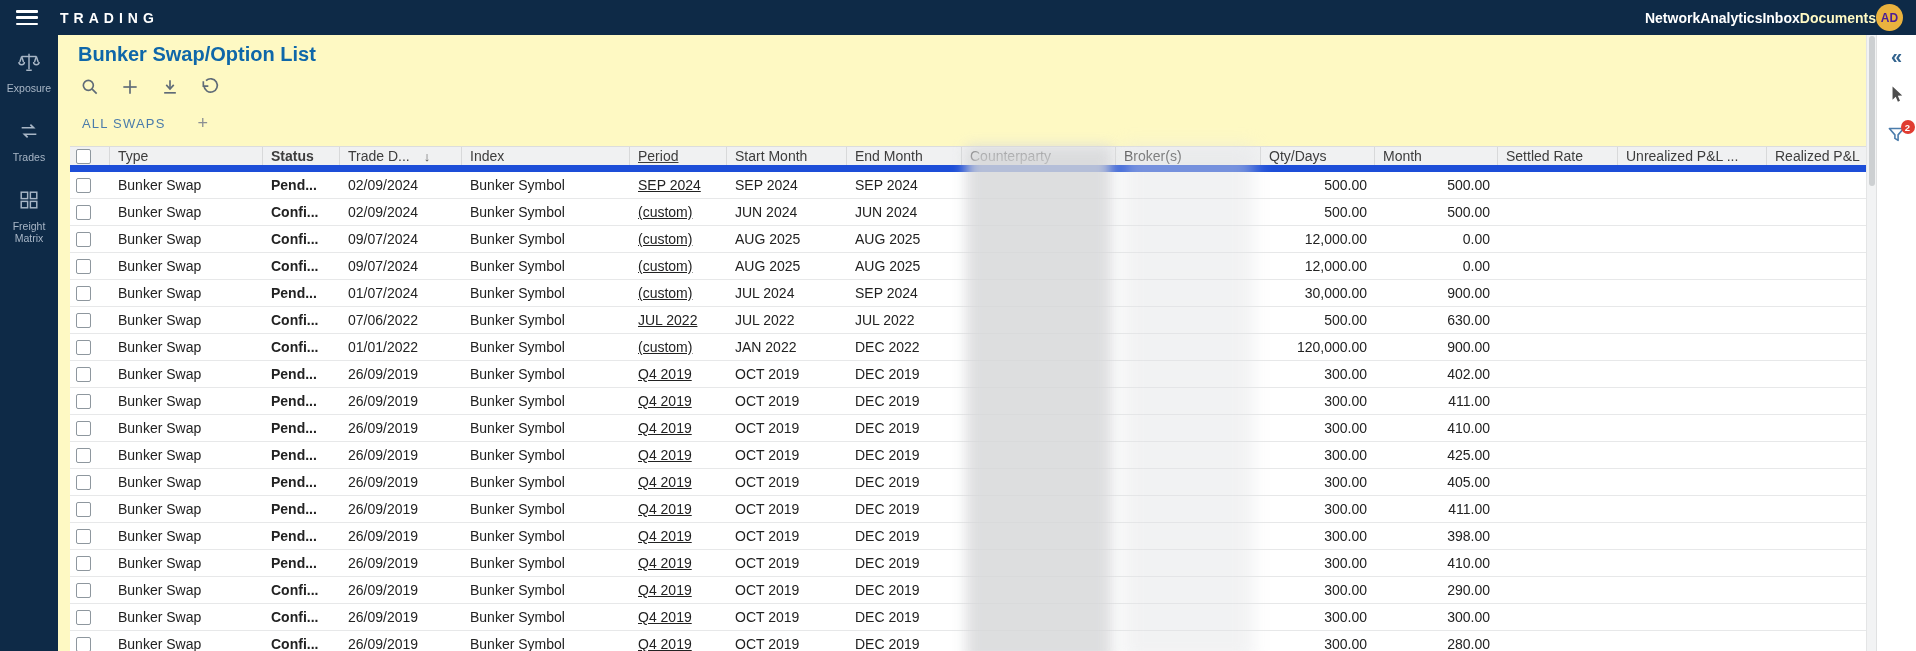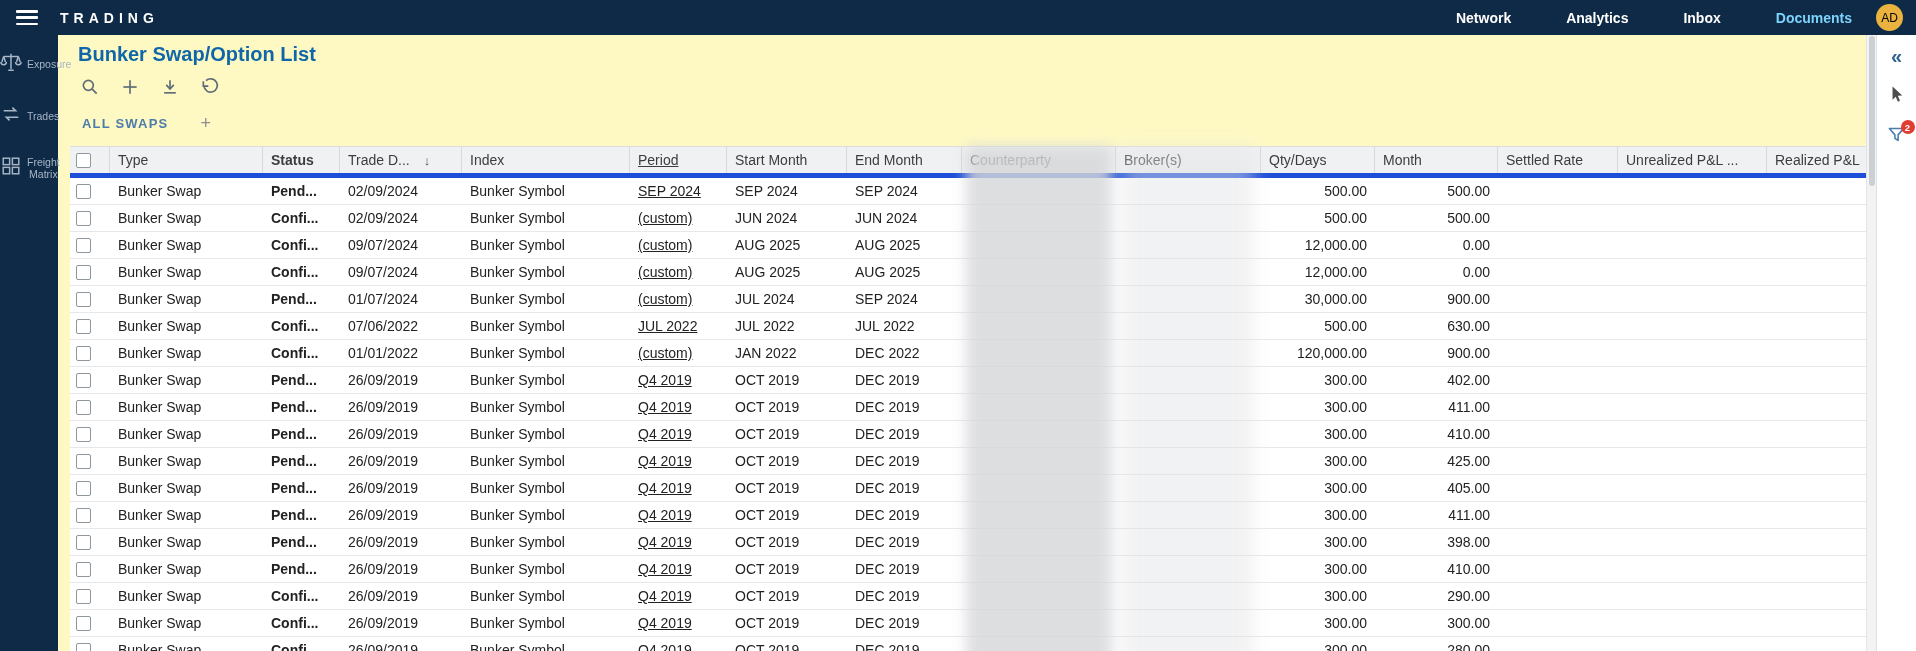--- a/index.html
+++ b/index.html
@@ -11,51 +11,51 @@
     font-family:"Liberation Sans", sans-serif; background:#fff; color:#222;}
   .app{position:relative;width:1916px;height:651px;}
 
   
   .topbar{position:absolute;top:0;left:0;right:0;height:35px;background:var(--navy);
     display:flex;align-items:center;z-index:10;}
   .hamburger{width:22px;height:15px;margin-left:16px;display:flex;flex-direction:column;
     justify-content:space-between;cursor:pointer;}
   .hamburger span{display:block;height:2.5px;background:#fff;border-radius:1px;}
   .brand{color:#ffffff;font-size:14px;font-weight:800;letter-spacing:5px;margin-left:22px;}
-  .topnav{display:flex;align-items:center;gap:55px;margin-left:auto;}
+  .topnav{display:flex;align-items:center;margin-left:auto;}
   .topnav .nav-item{color:#fff;font-size:14px;font-weight:600;cursor:pointer;white-space:nowrap;}
-  .topnav .nav-item.disabled{color:#7dd3fc;text-align:center;}
-  .avatar{width:27px;height:27px;border-radius:50%;background:var(--avatar-gold);color:#000000;
-    font-size:12px;font-weight:400;display:flex;align-items:center;justify-content:center;
-    margin-left:24px;margin-right:13px;cursor:pointer;}
+  .topnav .nav-item.disabled{color:#fef9c3;text-align:center;}
+  .avatar{width:27px;height:27px;border-radius:50%;background:var(--avatar-gold);color:#4c1d95;
+    font-size:12px;font-weight:700;display:flex;align-items:center;justify-content:center;
+    margin-right:13px;cursor:pointer;}
 
   
   .sidebar{position:absolute;top:35px;left:0;bottom:0;width:58px;background:var(--navy);
     display:flex;flex-direction:column;align-items:center;padding-top:16px;z-index:9;}
-  .side-item{display:flex;flex-direction:row;align-items:center;gap:5px;margin-bottom:26px;
+  .side-item{display:flex;flex-direction:column;align-items:center;gap:5px;margin-bottom:26px;
     color:#a8b6c6;cursor:pointer;width:58px;}
   .side-item svg{width:22px;height:22px;stroke:#a8b6c6;}
   .side-label{font-size:10.5px;line-height:1.15;text-align:center;max-width:52px;}
 
   
   .main{position:absolute;top:35px;left:58px;right:50px;bottom:0;overflow:hidden;background:#fef9c3;}
   .page-title{margin:8px 0 0 20px;font-size:20px;font-weight:700;color:var(--accent-blue);}
   .toolbar{margin:10px 0 0 20px;height:24px;display:flex;align-items:center;gap:16px;}
   .tool-btn{width:24px;height:24px;display:flex;align-items:center;justify-content:center;
     color:var(--icon-gray);cursor:pointer;background:none;border:none;padding:0;}
   .tool-btn svg{width:20px;height:20px;}
   .tabs{margin:12px 0 0 24px;height:22px;display:flex;align-items:center;gap:30px;}
-  .tab{font-size:13px;font-weight:700;letter-spacing:1.2px;color:var(--tab-blue);cursor:pointer;}
+  .tab{font-size:13px;font-weight:400;letter-spacing:1.2px;color:var(--tab-blue);cursor:pointer;}
   .add-tab{color:#8b8f94;font-size:18px;line-height:18px;background:none;border:none;
     padding:0 2px;cursor:pointer;}
 
   
   .table{margin:11px 0 0 12px;width:1800px;position:relative;}
-  .thead{display:flex;height:32px;background:var(--header-bg);border-top:1px solid #dcdddd;
-    border-bottom:5px solid #1d4ed8;margin-top:12px;}
+  .thead{display:flex;height:26px;background:var(--header-bg);border-top:1px solid #dcdddd;
+    border-bottom:7px solid #1d4ed8;margin-top:12px;}
   .th{font-size:14px;color:#3d3d3d;line-height:25px;padding:0 8px;white-space:nowrap;
     overflow:hidden;border-right:1px solid #d8d9da;cursor:pointer;display:flex;align-items:center;}
   .sort-arrow{margin-left:14px;font-size:13px;color:#555;}
   .tbody{position:relative;}
   .tr{display:flex;height:27px;border-bottom:1px solid var(--row-border);background:#fff;cursor:pointer;}
   .td{font-size:14px;color:#222;line-height:26px;padding:0 8px;white-space:nowrap;overflow:hidden;}
   .num{text-align:right;}
 
   .col-check{width:40px;display:flex;align-items:center;padding:0 0 0 6px;}
   .col-type{width:153px;}.col-status{width:77px;font-weight:bold;}.col-trade{width:122px;}

